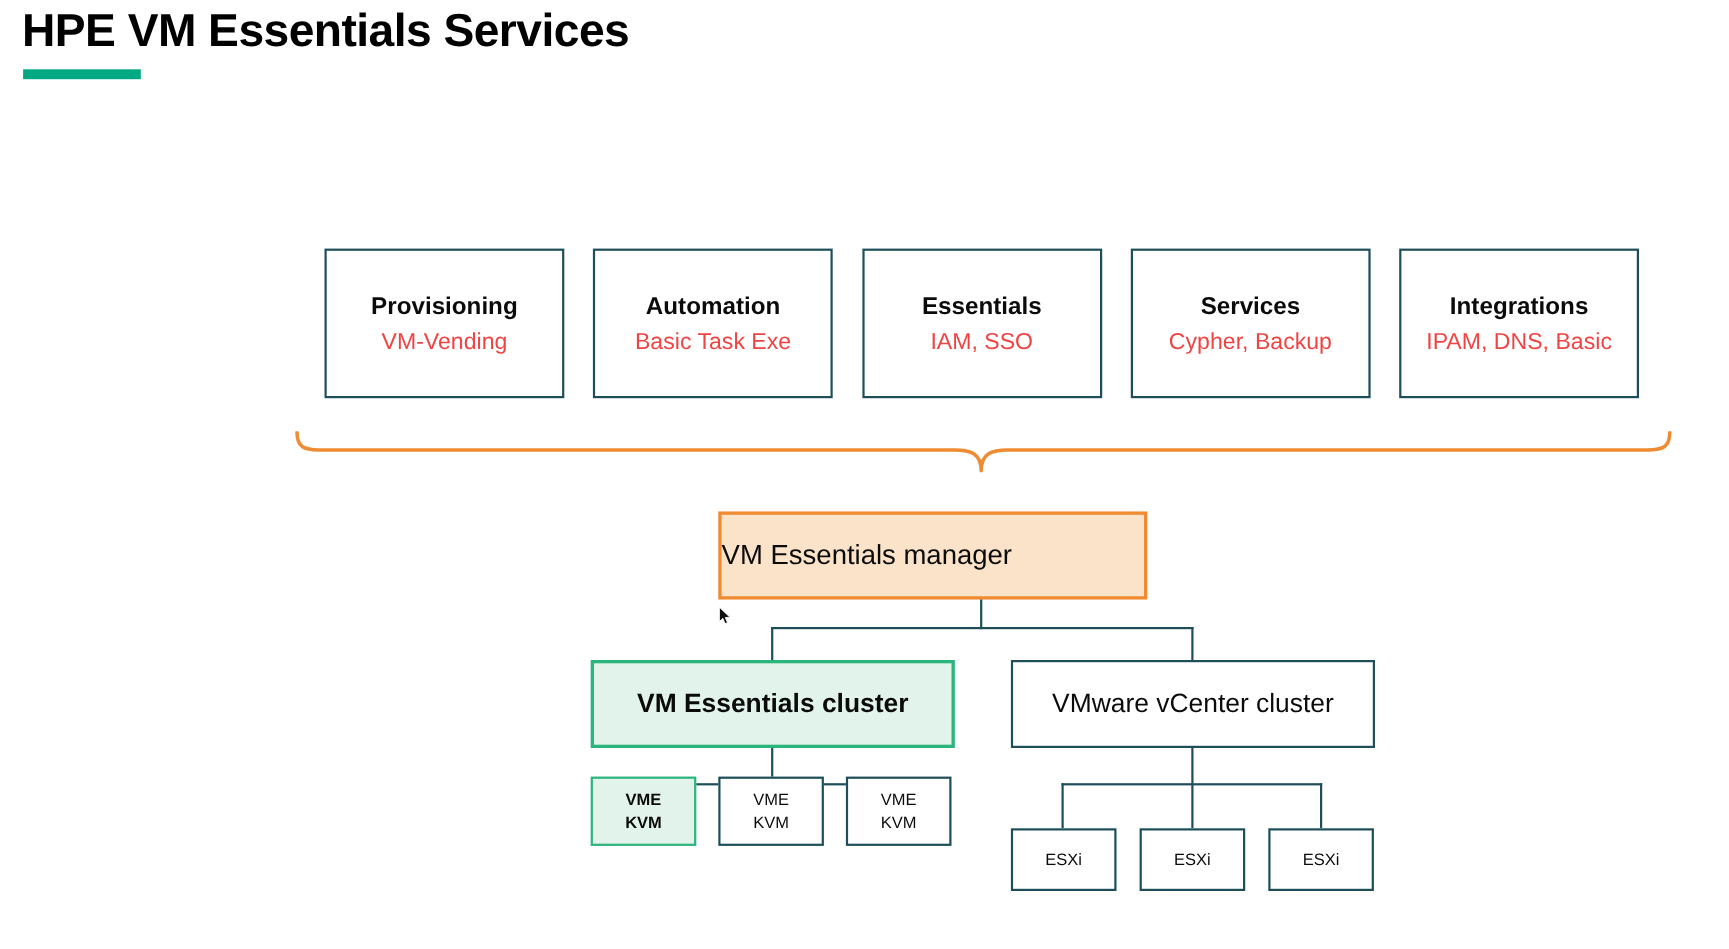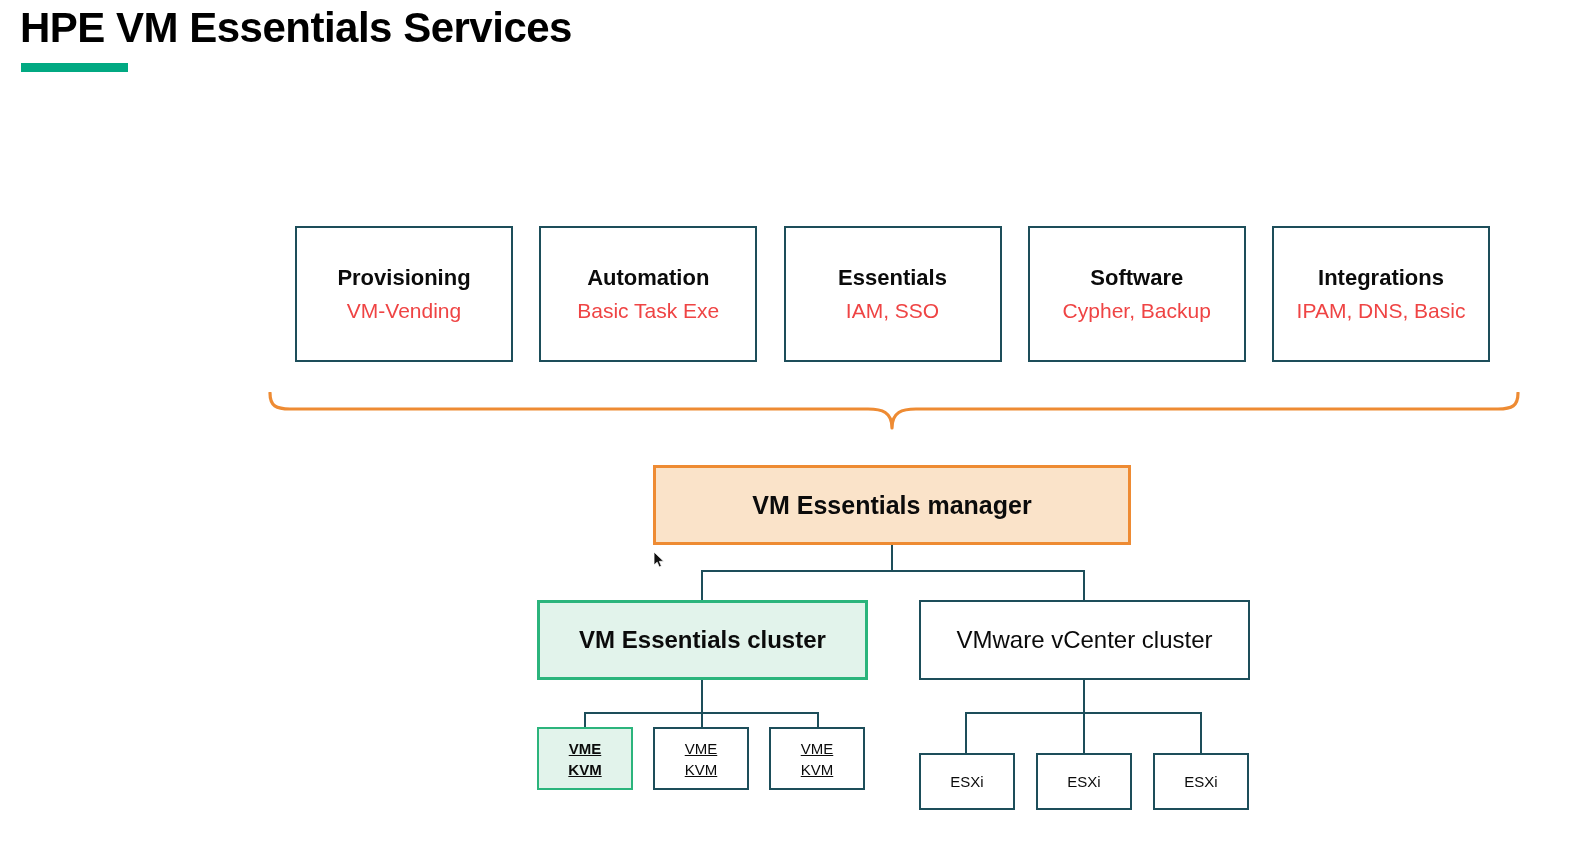--- a/index.html
+++ b/index.html
@@ -51,25 +51,25 @@
     justify-content: center;
     text-align: center;
     padding: 0 12px;
   }
   .fb-title { font-weight: 700; font-size: 22px; line-height: 33px; color: #0b0b0b; }
   .fb-sub   { font-size: 21px; line-height: 33px; color: #ef4444; }
   .brace { position: absolute; left: 268px; top: 392px; }
   .manager-box {
     position: absolute;
     left: 653px; top: 465px;
-    width: 478px; height: 80px;
+    width: 390px; height: 80px;
     background: #FAE3C9;
     border: 3px solid #EE8B33;
-    display: flex; align-items: center; justify-content: center;
-    font-size: 25px; font-weight: 700; color: #0b0b0b;
+    display: flex; align-items: center; justify-content: flex-start;
+    font-size: 25px; font-weight: 400; color: #0b0b0b;
   }
   .line { position: absolute; background: #1d4e5a; }
   .cluster {
     position: absolute;
     top: 600px;
     width: 331px; height: 80px;
     display: flex; align-items: center; justify-content: center;
     font-size: 24px; color: #0b0b0b;
   }
   .cluster.vme { left: 537px; border: 3px solid #2BB47C; background: #E2F3EB; font-weight: 700; }
@@ -77,21 +77,21 @@
   .host {
     position: absolute;
     border: 2px solid #1d4e5a;
     background: #ffffff;
     display: flex; flex-direction: column;
     align-items: center; justify-content: center;
     text-align: center;
     font-size: 15px; line-height: 21px; color: #0b0b0b;
   }
   .host.hl { border-color: #2BB47C; background: #E2F3EB; font-weight: 700; }
-  .vme-host  { top: 727px; width: 96px; height: 63px; text-decoration: underline; }
+  .vme-host  { top: 706px; width: 96px; height: 63px; }
   .esxi-host { top: 753px; width: 96px; height: 57px; }
   .cursor { position: absolute; left: 652px; top: 551px; }
 </style>
 </head>
 <body>
 
 <div class="stage">
 
   <h1 class="title">HPE VM Essentials Services</h1>
   <div class="accent-bar"></div>
@@ -103,21 +103,21 @@
     </div>
     <div class="feature-box">
       <div class="fb-title">Automation</div>
       <div class="fb-sub">Basic Task Exe</div>
     </div>
     <div class="feature-box">
       <div class="fb-title">Essentials</div>
       <div class="fb-sub">IAM, SSO</div>
     </div>
     <div class="feature-box">
-      <div class="fb-title">Software</div>
+      <div class="fb-title">Services</div>
       <div class="fb-sub">Cypher, Backup</div>
     </div>
     <div class="feature-box">
       <div class="fb-title">Integrations</div>
       <div class="fb-sub">IPAM, DNS, Basic</div>
     </div>
   </div>
 
   <svg class="brace" width="1252" height="42" viewBox="0 0 1252 42">
     <path d="M2,1 C2,14 8,17 22,17 L600,17 C614,17 624,20 624,36 C624,20 634,17 648,17 L1230,17 C1244,17 1250,14 1250,1" fill="none" stroke="#EE8B33" stroke-width="3.2" stroke-linecap="round" stroke-linejoin="round"></path>

